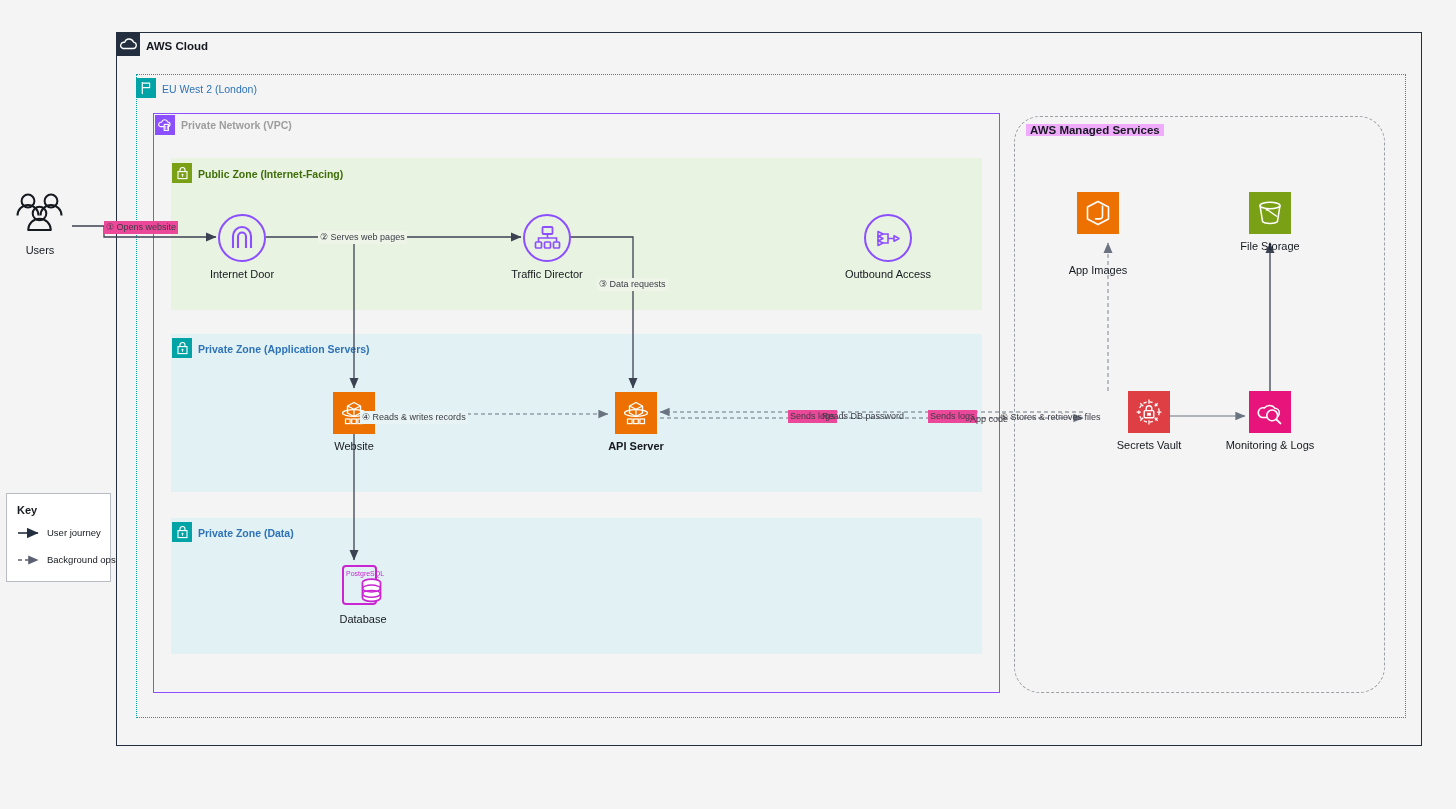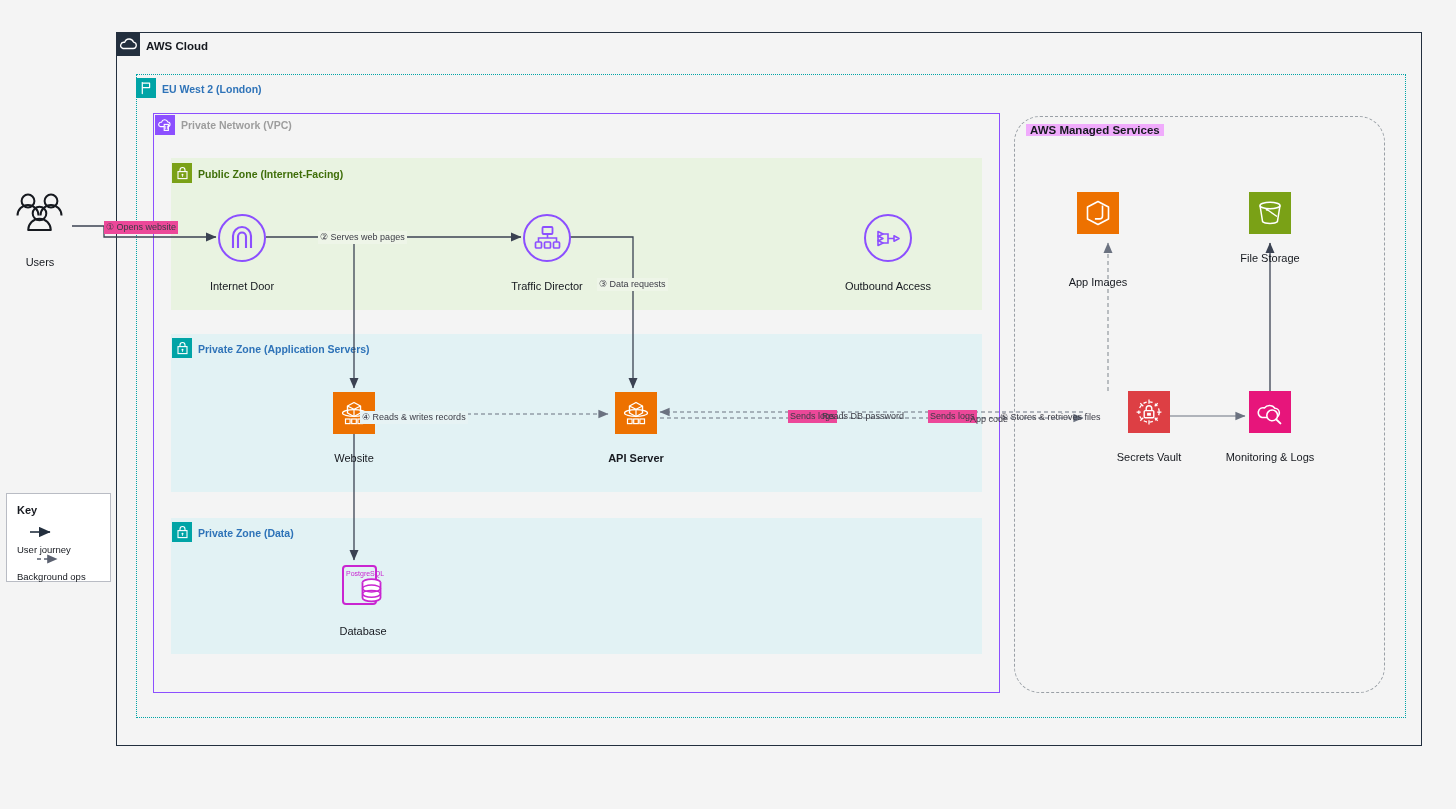--- a/index.html
+++ b/index.html
@@ -35,21 +35,21 @@
 
   
   #region-frame{
     left:136px;top:74px;width:1268px;height:642px;
     border:1.6px dotted #00a4a6;
   }
   #region-tab{
     left:136px;top:78px;width:20px;height:20px;background:#00a4a6;
     display:flex;align-items:center;justify-content:center;
   }
-  #region-label{left:162px;top:83px;font-size:10.5px;color:#2e73b8;font-weight:700;}
+  #region-label{left:162px;top:83px;font-size:10.5px;color:#2e73b8;font-weight:400;}
 
   
   #vpc-frame{
     left:153px;top:113px;width:845px;height:578px;
     border:1.6px solid #8c4fff;
   }
   #vpc-tab{
     left:155px;top:115px;width:20px;height:20px;background:#8c4fff;
     display:flex;align-items:center;justify-content:center;
   }
@@ -72,21 +72,21 @@
 
   
   #managed-frame{
     left:1014px;top:116px;width:369px;height:575px;
     border:1.5px dashed #9aa0a6;border-radius:26px;background:transparent;
   }
   #managed-label{left:1026px;top:124px;font-size:11.5px;font-weight:bold;color:#16191f;background:#f0abfc;padding:0 4px;}
 
   
   .node{display:flex;flex-direction:column;align-items:center;}
-  .node-caption{margin-top:18px;font-size:11px;color:#16191f;white-space:nowrap;text-align:left;}
+  .node-caption{margin-top:6px;font-size:11px;color:#16191f;white-space:nowrap;text-align:left;}
 
   .circ-icon{
     width:44px;height:44px;border-radius:50%;
     border:2px solid #8c4fff;display:flex;align-items:center;justify-content:center;
     background:transparent;
   }
   .sq-icon{width:42px;height:42px;display:flex;align-items:center;justify-content:center;}
   .sq-orange{background:#ed7100;}
   .sq-green{background:#7aa116;}
   .sq-red{background:#dd3f44;}
@@ -124,21 +124,21 @@
   #lbl-sends-logs-2{left:928px;top:410px;}
   #lbl-app-code{left:968px;top:413px;}
   #lbl-stores-files{left:998px;top:411px;text-align:right;}
 
   
   #legend{
     left:6px;top:493px;width:103px;height:87px;
     background:#ffffff;border:1px solid #b9bcc4;
   }
   #legend-title{left:17px;top:504px;font-size:11px;font-weight:bold;color:#16191f;}
-  .legend-row{display:flex;align-items:center;gap:7px;flex-direction:column;}
+  .legend-row{display:flex;align-items:center;}
   #legend-row-1{left:17px;top:527px;}
   #legend-row-2{left:17px;top:554px;}
   .legend-text{font-size:9.5px;color:#16191f;}
 
   svg.lines{position:absolute;left:0;top:0;width:1456px;height:809px;pointer-events:none;}
 </style>
 </head>
 <body>
 
 <div id="canvas">

